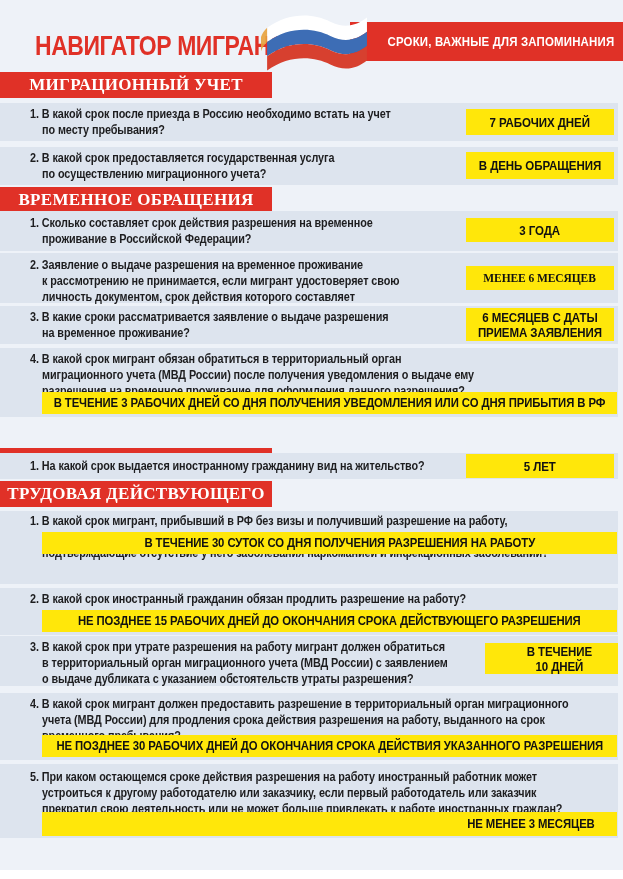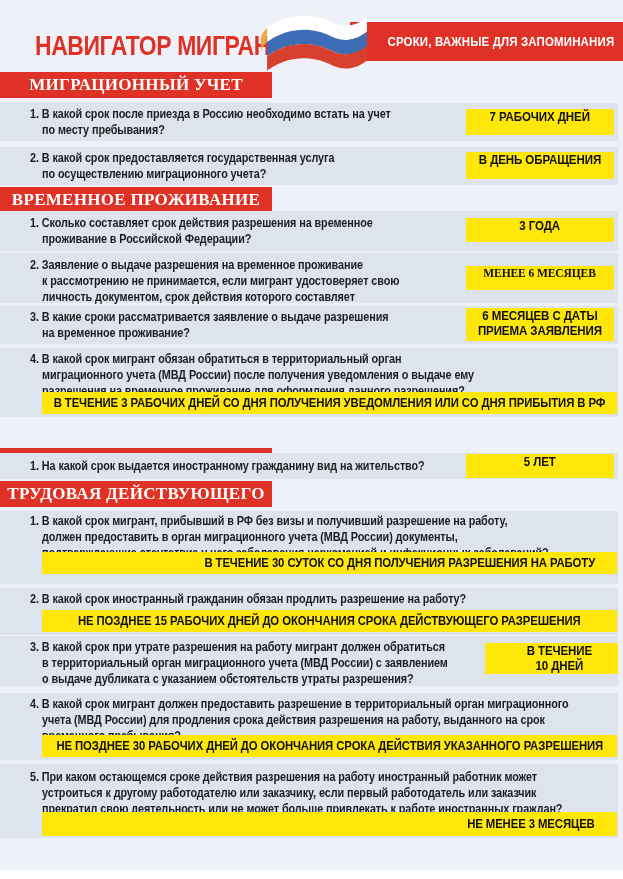--- a/index.html
+++ b/index.html
@@ -43,41 +43,41 @@
   .q-text{position:absolute;left:30px;color:var(--ink);font-weight:bold;font-size:12.6px;
           line-height:16px;white-space:pre-line;width:660px;
           transform:scaleX(0.86);transform-origin:0 0;
           padding-left:14px;text-indent:-14px;letter-spacing:-0.1px;}
   #q-m0{top:106px;} #q-m1{top:150px;}
   #q-v0{top:215px;} #q-v1{top:257px;} #q-v2{top:309px;} #q-v3{top:351px;}
   #q-zh{top:458px;}
   #q-t0{top:513px;} #q-t1{top:591px;} #q-t2{top:639px;} #q-t3{top:696px;} #q-t4{top:769px;}
 
   
-  .ans-box{position:absolute;background:var(--yellow);display:flex;align-items:flex-start;
+  .ans-box{position:absolute;background:var(--yellow);display:flex;align-items:center;
            justify-content:center;z-index:2;}
   .ans-box span{color:#111;font-weight:bold;font-size:12.8px;line-height:15px;text-align:center;
            white-space:pre-line;transform:scaleX(0.9);letter-spacing:-0.1px;}
   #a-m0{left:466px;top:109px;width:148px;height:26px;}
   #a-m1{left:466px;top:152px;width:148px;height:27px;}
   #a-v0{left:466px;top:218px;width:148px;height:24px;}
   #a-v1{left:466px;top:266px;width:148px;height:24px;font-family:Liberation Serif, serif;}
   #a-v2{left:466px;top:308px;width:148px;height:33px;}
   #a-zh{left:466px;top:454px;width:148px;height:24px;}
   #a-t2{left:485px;top:643px;width:133px;height:31px;padding-left:16px;}
 
   
   .ans-bar{position:absolute;left:42px;width:575px;height:22px;background:var(--yellow);
            display:flex;align-items:center;justify-content:center;z-index:2;}
   .ans-bar span{color:#111;font-weight:bold;font-size:12.6px;white-space:nowrap;
            transform:scaleX(0.9);letter-spacing:-0.1px;}
   .ans-bar.right{justify-content:flex-end;padding-right:22px;}
   .ans-bar.right span{transform-origin:100% 50%;}
   #a-v3{top:392px;}
-  #a-t0{top:552px;}
+  #a-t0{top:532px;justify-content:center;}
   #a-t1{top:610px;}
   #a-t3{top:735px;}
   #a-t4{top:812px;height:24px;}
 </style>
 </head>
 <body>
 
 <div class="page">
 
   <h1 class="title">НАВИГАТОР МИГРАНТА</h1>
@@ -90,21 +90,21 @@
   </svg>
 
   <div class="badge">
     <span>СРОКИ, ВАЖНЫЕ ДЛЯ ЗАПОМИНАНИЯ</span>
   </div>
 
   <div class="sec-banner" id="b0">
     <span>МИГРАЦИОННЫЙ УЧЕТ</span>
   </div>
   <div class="sec-banner" id="b1">
-    <span>ВРЕМЕННОЕ ПРОЖИВАНИЕ</span>
+    <span>ВРЕМЕННОЕ ОБРАЩЕНИЯ</span>
   </div>
   <div class="sec-banner" id="b2">
     <span>ВИД НА ЖИТЕЛЬСТВО</span>
   </div>
   <div class="sec-banner" id="b3">
     <span>ТРУДОВАЯ ДЕЙСТВУЮЩЕГО</span>
   </div>
 
   <div class="band" id="r-m0"></div>
   <div class="band" id="r-m1"></div>

